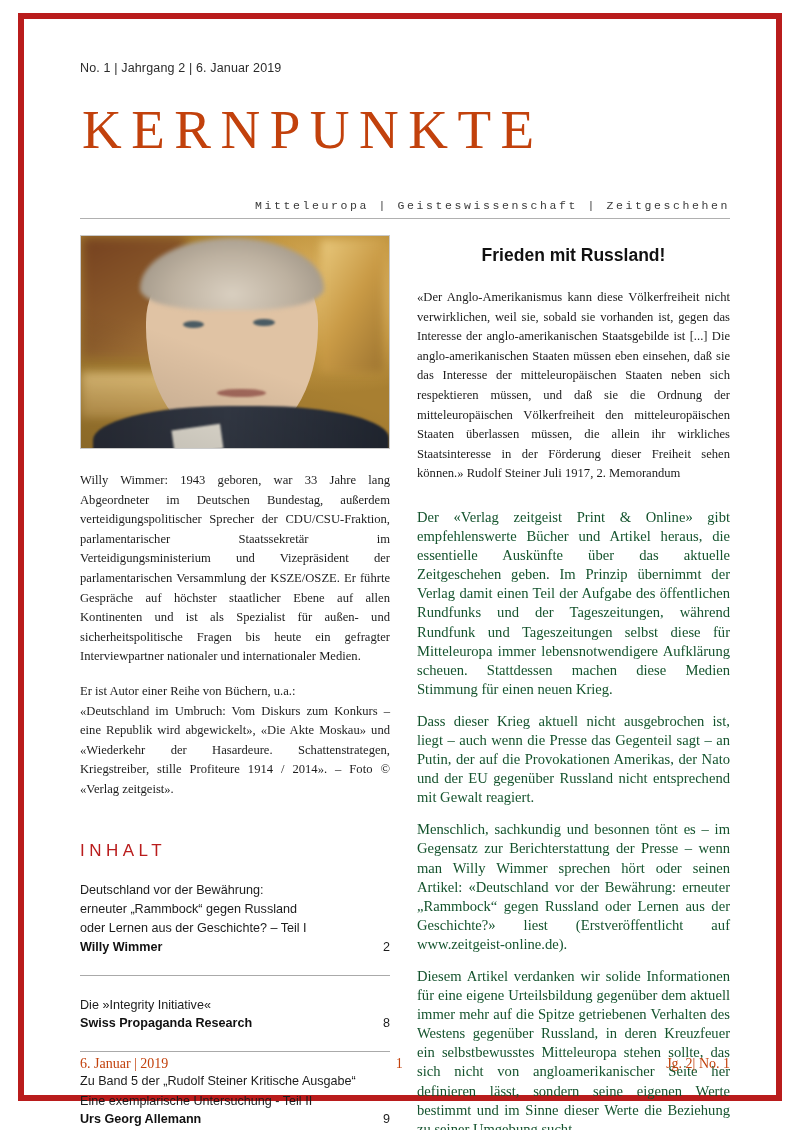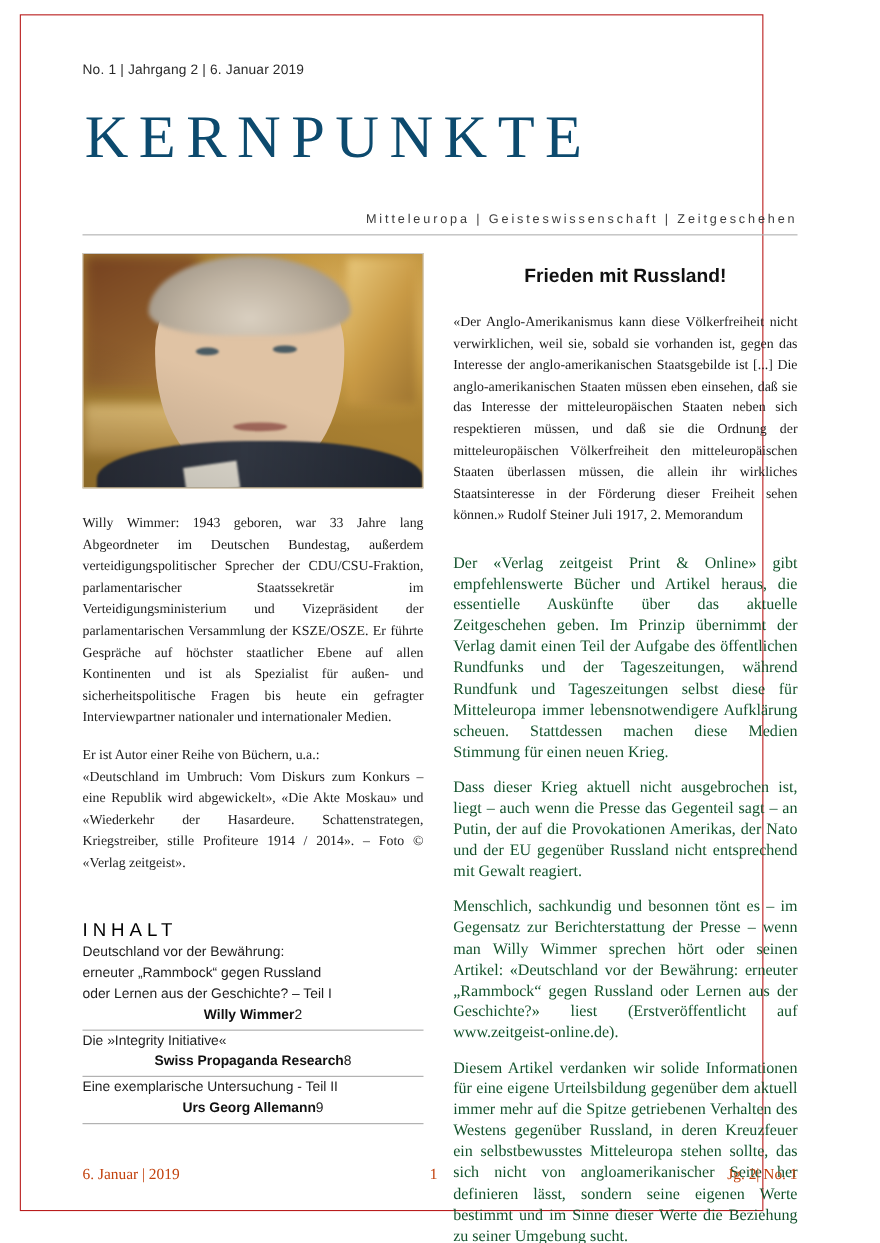--- a/index.html
+++ b/index.html
@@ -13,23 +13,23 @@
     height: 1130px;
     font-family: "Liberation Sans", sans-serif;
     color: #1a1a1a;
     -webkit-font-smoothing: antialiased;
   }
 
   .page {
     position: absolute;
     left: 18px;
     top: 13px;
-    width: 676px;
+    width: 764px;
     height: 1088px;
-    border: 1px solid #b91c1c;
+    border: 6px solid #b91c1c;
     box-sizing: border-box;
     background: #fff;
   }
 
   .page-inner {
     position: absolute;
     left: 56px;
     top: 42px;
     width: 650px;
   }
@@ -41,34 +41,34 @@
     color: #2b2b2b;
     letter-spacing: 0.15px;
     margin: 0 0 27px 0;
   }
 
   .masthead {
     font-family: "Liberation Serif", serif;
     font-size: 55px;
     line-height: 1;
     letter-spacing: 9.5px;
-    color: #0c4a6e;
+    color: #c2410c;
     font-weight: normal;
     margin: 0;
     text-indent: 2px;
   }
 
   .subtitle-wrap {
     margin-top: 38px;
     border-bottom: 1px solid #b0b0b0;
     padding-bottom: 5px;
     text-align: right;
   }
   .subtitle {
-    font-family: Liberation Sans, sans-serif;
+    font-family: Liberation Mono, monospace;
     font-size: 11.5px;
     letter-spacing: 2.6px;
     color: #3a3a3a;
     white-space: nowrap;
     padding-left: 12px;
   }
 
   
   .columns {
     display: flex;
@@ -168,39 +168,39 @@
     hyphens: none;
   }
   .bio + .bio { margin-top: 15px; }
   .bio-tight { margin-top: 15px; }
   .bio-tight p { margin: 0; }
 
   .inhalt-title {
     font-family: "Liberation Sans", sans-serif;
     font-size: 17px;
     letter-spacing: 4.5px;
-    color: #000000;
+    color: #b91c1c;
     margin: 41px 0 0 0;
     font-weight: normal;
   }
 
-  .toc-entry { }
+  .toc-entry { margin-top: 20px; }
   .toc-entry:first-of-type { margin-top: 22px; }
   .toc-line {
     font-family: "Liberation Sans", sans-serif;
     font-size: 12.6px;
     line-height: 19.4px;
     color: #1c1c1c;
   }
   .toc-author-row {
     display: flex;
     align-items: baseline;
-    justify-content: center;
+    justify-content: space-between;
     border-bottom: 1px solid #aaaaaa;
-    padding-bottom: 7px;
+    padding-bottom: 21px;
     margin-top: 1px;
   }
   .toc-author {
     font-family: "Liberation Sans", sans-serif;
     font-size: 12.6px;
     font-weight: bold;
     color: #111;
   }
   .toc-page {
     font-family: "Liberation Sans", sans-serif;
@@ -303,20 +303,21 @@
 
         <div class="toc-entry">
           <div class="toc-line">Die »Integrity Initiative«</div>
           <div class="toc-author-row">
             <span class="toc-author">Swiss Propaganda Research</span>
             <span class="toc-page">8</span>
           </div>
         </div>
 
         <div class="toc-entry">
+          <div class="toc-line">Zu Band 5 der „Rudolf Steiner Kritische Ausgabe“</div>
           <div class="toc-line">Eine exemplarische Untersuchung - Teil II</div>
           <div class="toc-author-row">
             <span class="toc-author">Urs Georg Allemann</span>
             <span class="toc-page">9</span>
           </div>
         </div>
 
       </div>
 
       <div class="col-gap"></div>

